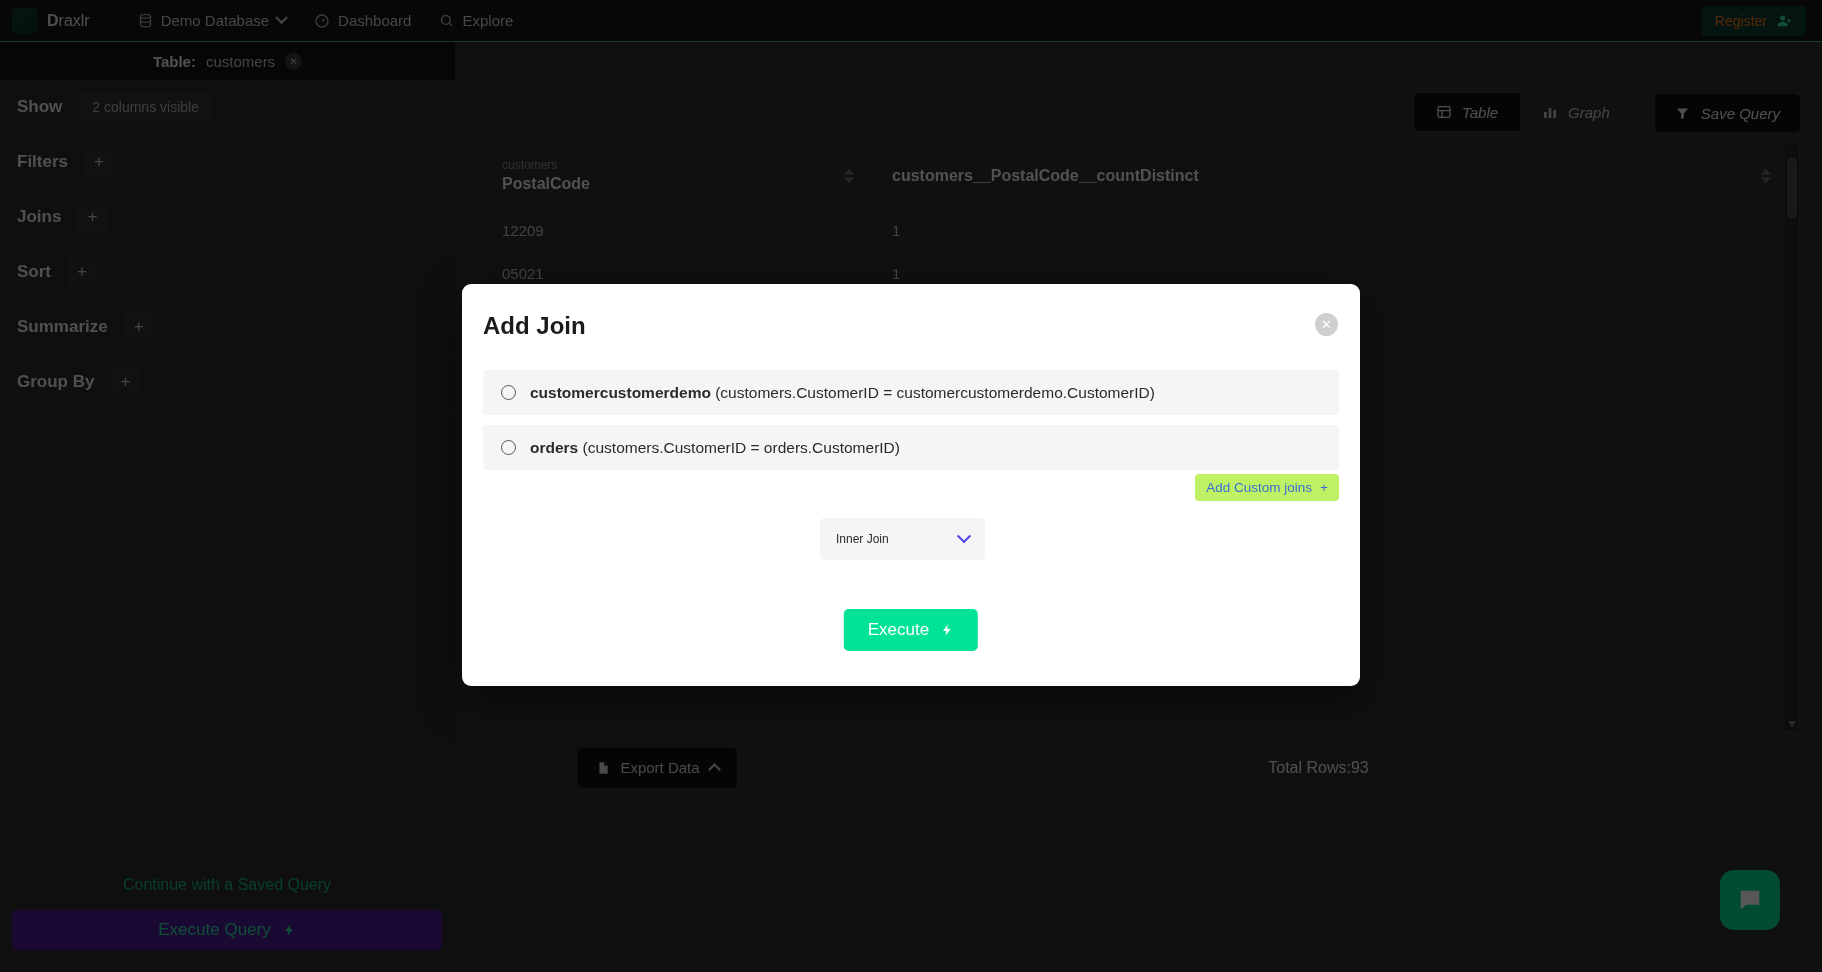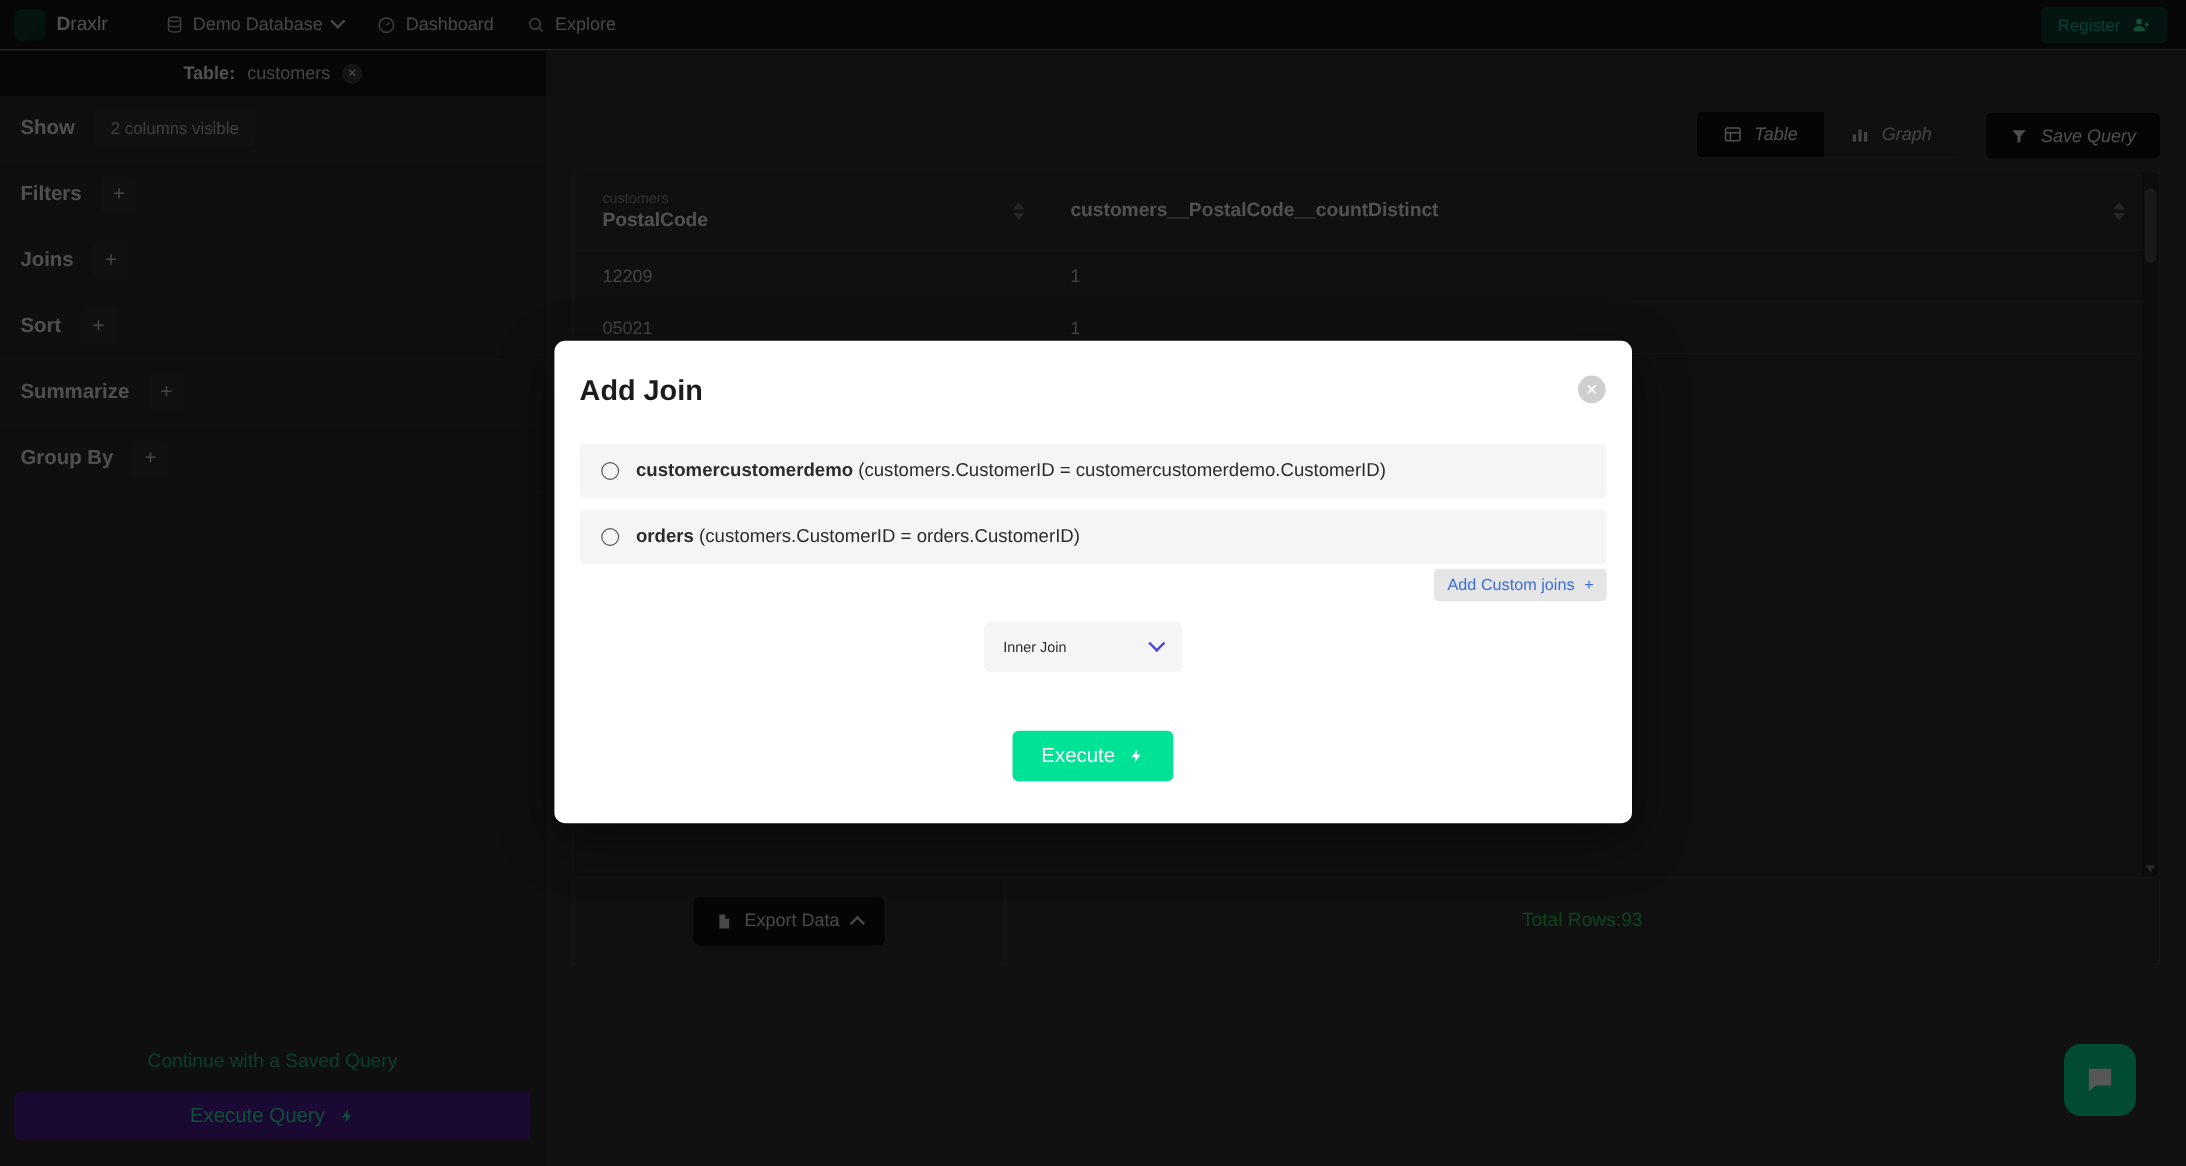--- a/index.html
+++ b/index.html
@@ -33,21 +33,21 @@
     color: #cfcfcf; font-size: 15px; height: 42px;
     padding: 0 14px; cursor: pointer;
   }
   .nav-item .ico { display: flex; align-items: center; opacity: .85; }
   .nav-item-db { margin-left: 34px; }
   .chev-small { width: 9px; height: 9px; border-right: 2px solid #cfcfcf;
     border-bottom: 2px solid #cfcfcf; transform: rotate(45deg) translate(-2px,-2px); }
   .nav-spacer { flex: 1; }
   .register-btn {
     margin-right: 16px; height: 30px; padding: 0 14px; border-radius: 4px;
-    background: #0d3b2e; color: #14b8a6; font-size: 14px;
+    background: #0d3b2e; color: #f97316; font-size: 14px;
     display: flex; align-items: center; gap: 10px; cursor: pointer;
   }
   
   .tabbar {
     position: absolute; top: 42px; left: 0; width: 1822px; height: 38px;
     background: #111111;
   }
   .table-tab {
     position: absolute; left: 0; top: 0; width: 455px; height: 38px;
     display: flex; align-items: center; justify-content: center; gap: 10px;
@@ -155,21 +155,21 @@
   .footer-left { width: 360px; display: flex; align-items: center;
     justify-content: center; border-right: 1px solid #3a3a3a; height: 100%; }
   .export-btn {
     height: 40px; padding: 0 18px; border-radius: 5px; background: #0e0e0e;
     color: #d8d8d8; font-size: 15px; display: flex; align-items: center;
     gap: 10px; cursor: pointer;
   }
   .caret-up { width: 9px; height: 9px; border-left: 2px solid #d8d8d8;
     border-top: 2px solid #d8d8d8; transform: rotate(45deg); margin-bottom: -3px; }
   .footer-right { flex: 1; display: flex; align-items: center; justify-content: center;
-    color: #22c55e; font-size: 16px; }
+    color: #e5e5e5; font-size: 16px; }
   .chat-fab {
     position: absolute; right: 42px; bottom: 42px; width: 60px; height: 60px;
     border-radius: 14px; background: #00dd92; display: flex;
     align-items: center; justify-content: center; cursor: pointer;
   }
   
   .overlay { position: absolute; inset: 0; background: rgba(0,0,0,0.0); }
   .modal {
     position: absolute; left: 462px; top: 284px; width: 898px; height: 402px;
     background: #ffffff; border-radius: 9px; box-shadow: 0 14px 44px rgba(0,0,0,.45);
@@ -185,21 +185,21 @@
   .join-opt {
     height: 45px; background: #f5f5f5; border-radius: 4px;
     display: flex; align-items: center; gap: 14px; padding-left: 18px;
     margin-bottom: 10px; font-size: 15.5px; color: #2b2b2b; cursor: pointer;
   }
   .radio { width: 15px; height: 15px; border: 1.6px solid #575757;
     border-radius: 50%; flex: 0 0 auto; }
   .join-opt b { font-weight: 700; }
   .custom-join-btn {
     position: absolute; right: 21px; top: 190px; height: 27px; padding: 0 11px;
-    background: #e5e5e5; color: #3b6fd4; font-size: 13.5px; border-radius: 4px;
+    background: #bef264; color: #3b6fd4; font-size: 13.5px; border-radius: 4px;
     display: flex; align-items: center; gap: 8px; cursor: pointer;
   }
   .join-type-select {
     position: absolute; left: 358px; top: 234px; width: 165px; height: 42px;
     background: #f5f5f5; border-radius: 5px; display: flex; align-items: center;
     justify-content: space-between; padding: 0 16px; font-size: 12px;
     color: #2b2b2b; cursor: pointer;
   }
   .chev-indigo { width: 10px; height: 10px; border-right: 2.4px solid #4f46e5;
     border-bottom: 2.4px solid #4f46e5; transform: rotate(45deg) translate(-2px,-2px); }

